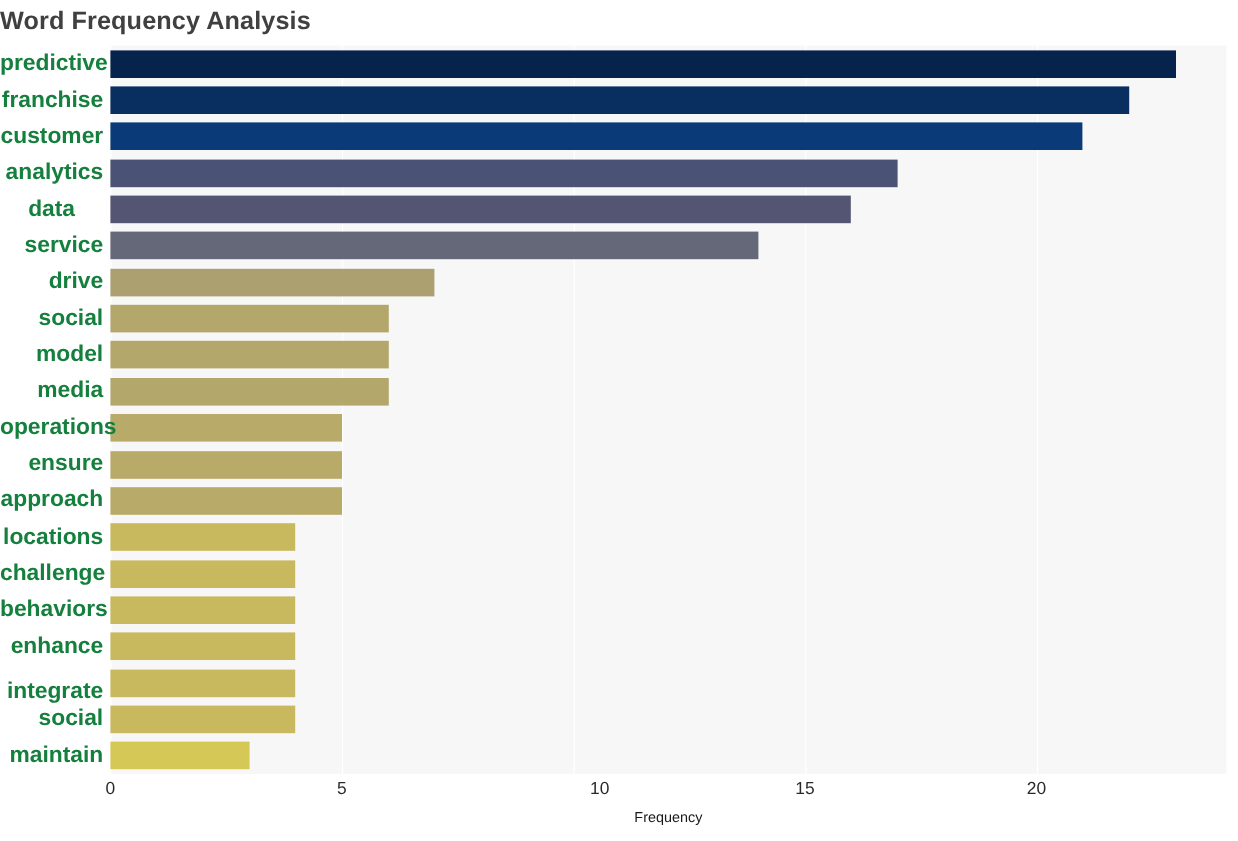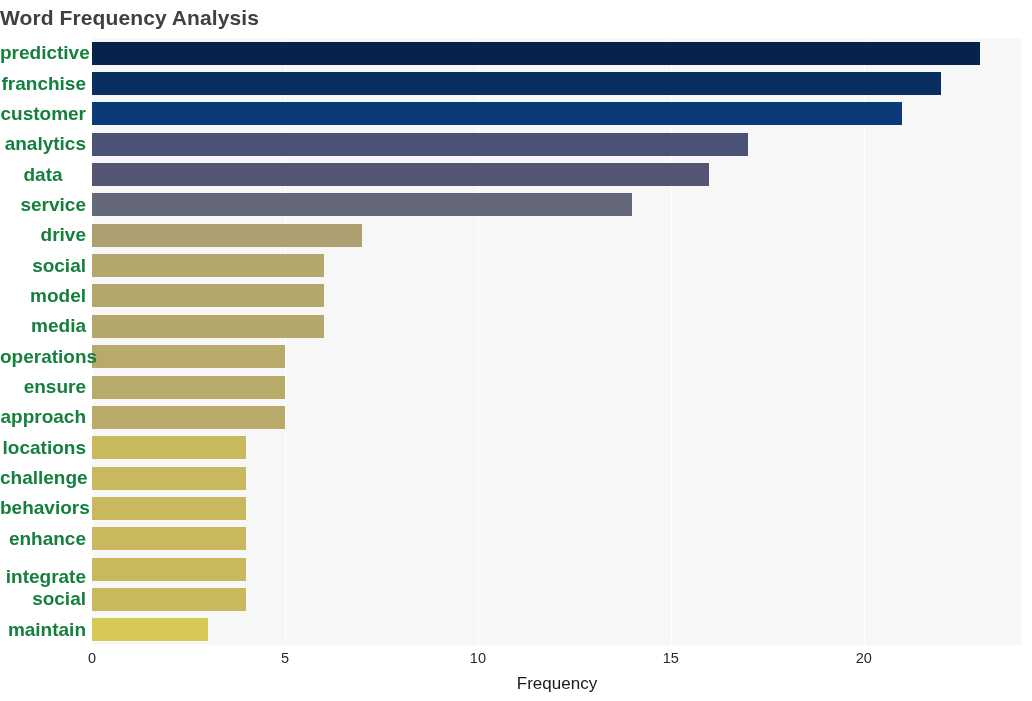--- a/index.html
+++ b/index.html
@@ -98,21 +98,21 @@
     text-align: center;
     font-size: 14.5px;
     color: #2a2a2a;
   }
   #x-axis-label {
     position: absolute;
     left: 92px;
     top: 674px;
     width: 930px;
     text-align: center;
-    font-size: 17px;
+    font-size: 12px;
     color: #1a1a1a;
   }
 </style>
 </head>
 <body>
 
 <div id="figure">
 
   <div id="chart-title">Word Frequency Analysis</div>
 
@@ -207,20 +207,20 @@
       <div class="y-tick" style="top: 462.425px;">behaviors</div>
       <div class="y-tick" style="top: 492.775px;">enhance</div>
       <div class="y-tick" style="top: 531px;">integrate</div>
       <div class="y-tick" style="top: 553.475px;">social</div>
       <div class="y-tick" style="top: 583.825px;">maintain</div>
     </div>
 
   <div id="x-axis">
       <div class="x-tick" style="left: 92px;">0</div>
       <div class="x-tick" style="left: 284.946px;">5</div>
-      <div class="x-tick" style="left: 477.892px;">10</div>
+      <div class="x-tick" style="left: 477.892px; text-align: right;">10</div>
       <div class="x-tick" style="left: 670.838px;">15</div>
       <div class="x-tick" style="left: 863.784px;">20</div>
     </div>
 
   <div id="x-axis-label">Frequency</div>
 
 </div>
 
 </body></html>

